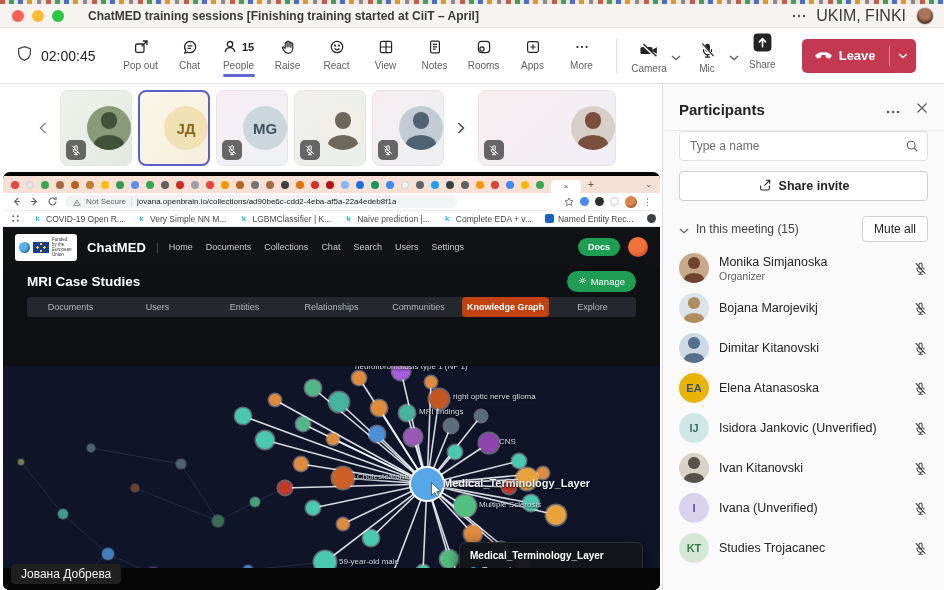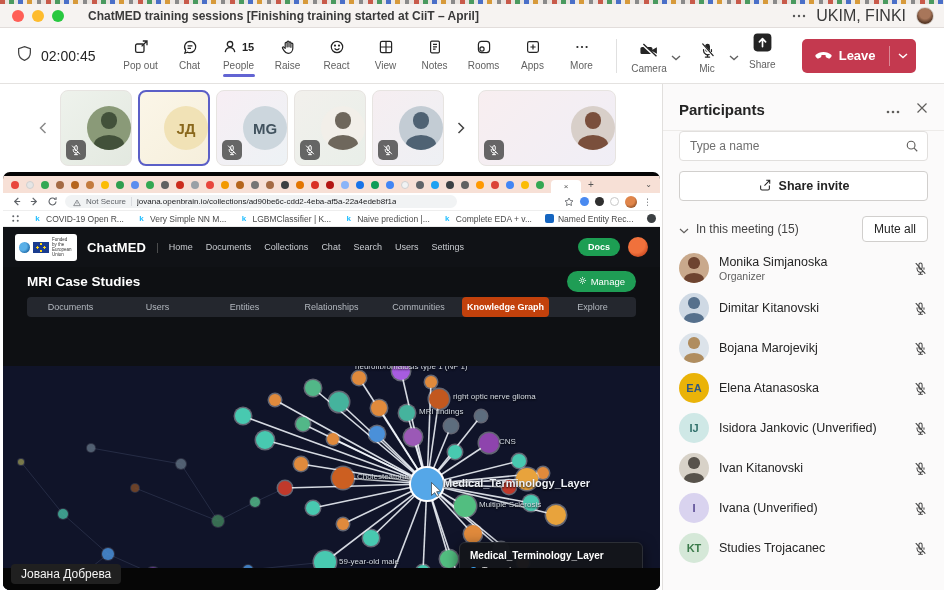--- a/index.html
+++ b/index.html
@@ -811,43 +811,43 @@
           <span class="pmic">
             <svg width="15" height="15" viewBox="0 0 16 16" fill="none" stroke="currentColor" stroke-width="1.1" stroke-linecap="round">
               <rect x="6.3" y="2.2" width="3.4" height="6.6" rx="1.7"></rect>
               <path d="M4.3 7.3v1a3.7 3.7 0 0 0 6.2 2.7M11.7 8.9v-1.6"></path>
               <path d="M8 12.4v1.8M6 14.2h4"></path>
               <path d="M3.2 2.6l9.6 10.6"></path>
             </svg>
           </span>
         </div>
         <div class="prow">
-          <div class="pavatar" style="background: rgb(207, 217, 228);">
-            <div class="sil-head" style="background: rgb(86, 112, 140);"></div>
-            <div class="sil-body" style="background: rgb(86, 112, 140);"></div>
+          <div class="pavatar" style="background: rgb(220, 227, 234);">
+            <div class="sil-head" style="background: rgb(176, 141, 95);"></div>
+            <div class="sil-body" style="background: rgb(176, 141, 95);"></div>
           </div>
           <div class="pnames">
-            <span class="pname">Dimitar Kitanovski</span>
+            <span class="pname">Bojana Marojevikj</span>
           </div>
           <span class="pmic">
             <svg width="15" height="15" viewBox="0 0 16 16" fill="none" stroke="currentColor" stroke-width="1.1" stroke-linecap="round">
               <rect x="6.3" y="2.2" width="3.4" height="6.6" rx="1.7"></rect>
               <path d="M4.3 7.3v1a3.7 3.7 0 0 0 6.2 2.7M11.7 8.9v-1.6"></path>
               <path d="M8 12.4v1.8M6 14.2h4"></path>
               <path d="M3.2 2.6l9.6 10.6"></path>
             </svg>
           </span>
         </div>
         <div class="prow">
-          <div class="pavatar" style="background: rgb(220, 227, 234);">
-            <div class="sil-head" style="background: rgb(176, 141, 95);"></div>
-            <div class="sil-body" style="background: rgb(176, 141, 95);"></div>
+          <div class="pavatar" style="background: rgb(207, 217, 228);">
+            <div class="sil-head" style="background: rgb(86, 112, 140);"></div>
+            <div class="sil-body" style="background: rgb(86, 112, 140);"></div>
           </div>
           <div class="pnames">
-            <span class="pname">Bojana Marojevikj</span>
+            <span class="pname">Dimitar Kitanovski</span>
           </div>
           <span class="pmic">
             <svg width="15" height="15" viewBox="0 0 16 16" fill="none" stroke="currentColor" stroke-width="1.1" stroke-linecap="round">
               <rect x="6.3" y="2.2" width="3.4" height="6.6" rx="1.7"></rect>
               <path d="M4.3 7.3v1a3.7 3.7 0 0 0 6.2 2.7M11.7 8.9v-1.6"></path>
               <path d="M8 12.4v1.8M6 14.2h4"></path>
               <path d="M3.2 2.6l9.6 10.6"></path>
             </svg>
           </span>
         </div>

